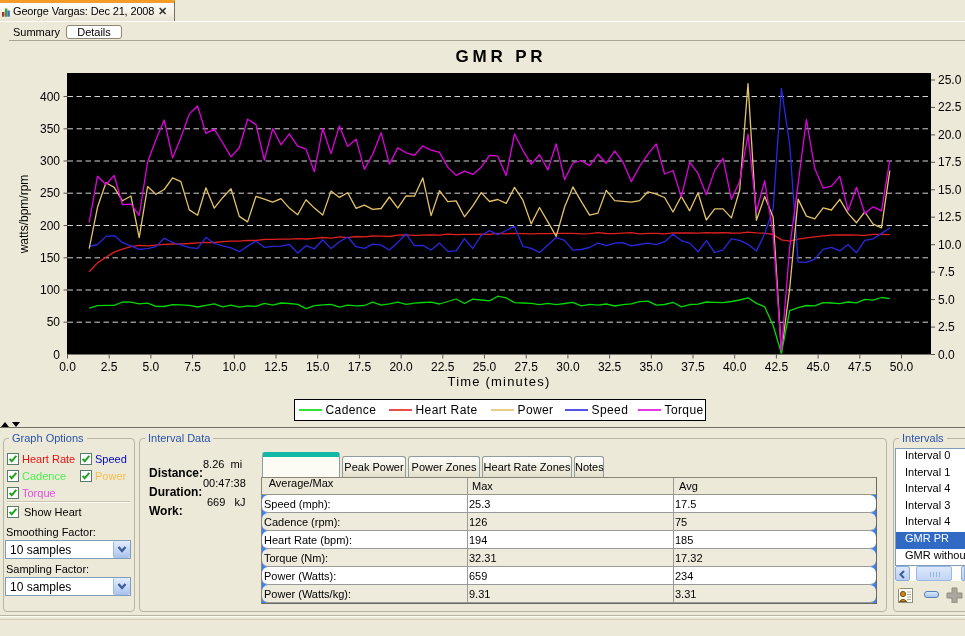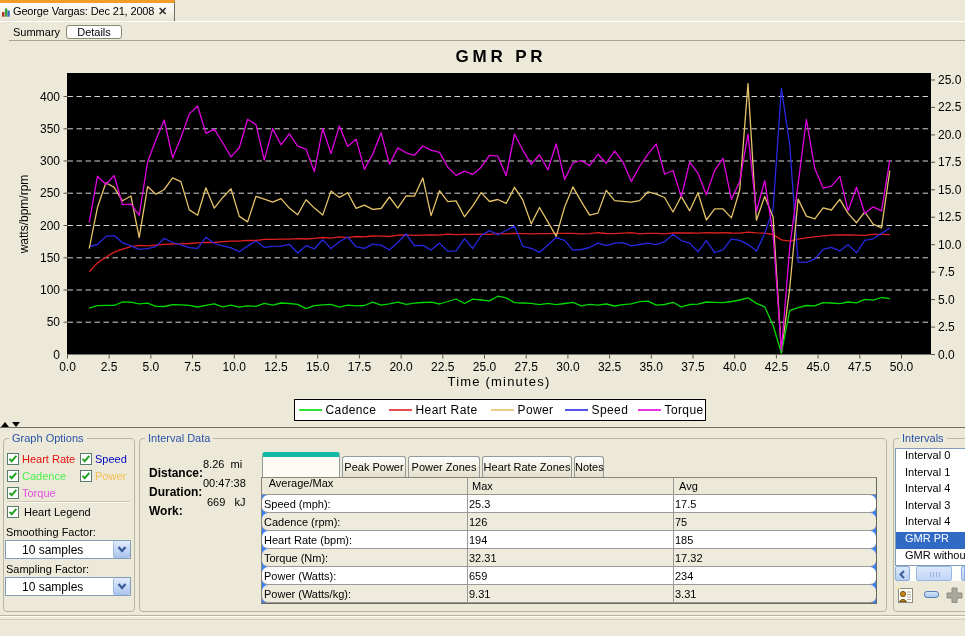--- a/index.html
+++ b/index.html
@@ -22,21 +22,21 @@
 .tri-up { position:absolute; left:1px; top:422px; width:0; height:0; border-left:4px solid transparent; border-right:4px solid transparent; border-bottom:5px solid #000; }
 .tri-dn { position:absolute; left:12px; top:422px; width:0; height:0; border-left:4px solid transparent; border-right:4px solid transparent; border-top:5px solid #000; }
 
 .gbox { position:absolute; border:1px solid #b9b5a3; border-radius:4px; }
 .gcap { position:absolute; top:-7px; left:5px; background:#ece9d8; padding:0 3px; font-size:11px; color:#2a52a8; }
 
 .cb { position:absolute; }
 .opt { position:absolute; font-size:11px; }
 .sep { position:absolute; height:1px; background:#c9c5b2; box-shadow:0 1px 0 #fbfaf3; }
 .combo { position:absolute; height:19px; background:#fff; border:1px solid #7f9db9; }
-.cbx-t { position:absolute; left:16px; top:2px; font-size:12px; }
+.cbx-t { position:absolute; left:4px; top:2px; font-size:12px; }
 .cbx-btn { position:absolute; right:0; top:0; width:17px; height:17px; background:linear-gradient(#e2ecfd,#c0d4f5 60%,#a8c0ea); border-left:1px solid #9db9dd; border-radius:2px; }
 
 .ivlabel { position:absolute; font-size:12px; font-weight:bold;margin-top:8px; }
 .ivval { position:absolute; font-size:11px; }
 .itab { position:absolute; top:456px; height:21px; background:linear-gradient(#fffffd,#ece9d8 70%,#e2decb); border:1px solid #919b9c; border-bottom:none; border-radius:3px 3px 0 0; font-size:11px; text-align:center; padding-top:4px; white-space:nowrap; }
 .itab.active2 { top:452px; height:25px; background:#fcfbf4; border-top:5px solid #14b8a6; z-index:3; padding-top:20px; }
 #dtable { position:absolute; left:261px; top:477px; width:616px; height:127px; background:#3b82f6; border:1px solid #898579; border-right:1px solid #69685f; border-bottom:1px solid #69685f; z-index:2; overflow:hidden; }
 #dhead { position:relative; width:100%; height:17px; background:#ece9d8; border-bottom:1px solid #9a9687; font-size:11px; }
 #dhead .c2h { position:absolute; left:210px; top:2px; }
 #dhead .c3h { position:absolute; left:417px; top:2px; }
@@ -226,21 +226,21 @@
 <svg class="cb" style="left:7px;top:487px" width="12" height="12" viewBox="0 0 12 12">
     <rect x="0.5" y="0.5" width="11" height="11" fill="#fff" stroke="#587b6d"></rect>
     <path d="M2.6 5.8 L4.7 8.2 L9.3 2.9" fill="none" stroke="#1fa11f" stroke-width="2"></path>
   </svg>
 <span class="opt" style="left:22px;top:487px;color:#e24fe2">Torque</span>
 <div class="sep" style="left:7px;top:501px;width:123px"></div>
 <svg class="cb" style="left:7px;top:506px" width="12" height="12" viewBox="0 0 12 12">
     <rect x="0.5" y="0.5" width="11" height="11" fill="#fff" stroke="#587b6d"></rect>
     <path d="M2.6 5.8 L4.7 8.2 L9.3 2.9" fill="none" stroke="#1fa11f" stroke-width="2"></path>
   </svg>
-<span class="opt" style="left:24px;top:506px;color:#000">Heart Legend</span>
+<span class="opt" style="left:24px;top:506px;color:#000">Show Heart</span>
 <span class="opt" style="left:6px;top:526px;color:#000">Smoothing Factor:</span>
 <div class="combo" style="left:5px;top:540px;width:126px">
 <span class="cbx-t">10 samples</span>
 <div class="cbx-btn"><svg width="16" height="17" viewBox="0 0 16 17">
         <path d="M4.5 6 L8 10 L11.5 6" fill="none" stroke="#3c5e9b" stroke-width="2.4"></path>
       </svg></div>
 </div>
 <span class="opt" style="left:6px;top:563px;color:#000">Sampling Factor:</span>
 <div class="combo" style="left:5px;top:577px;width:126px">
 <span class="cbx-t">10 samples</span>

